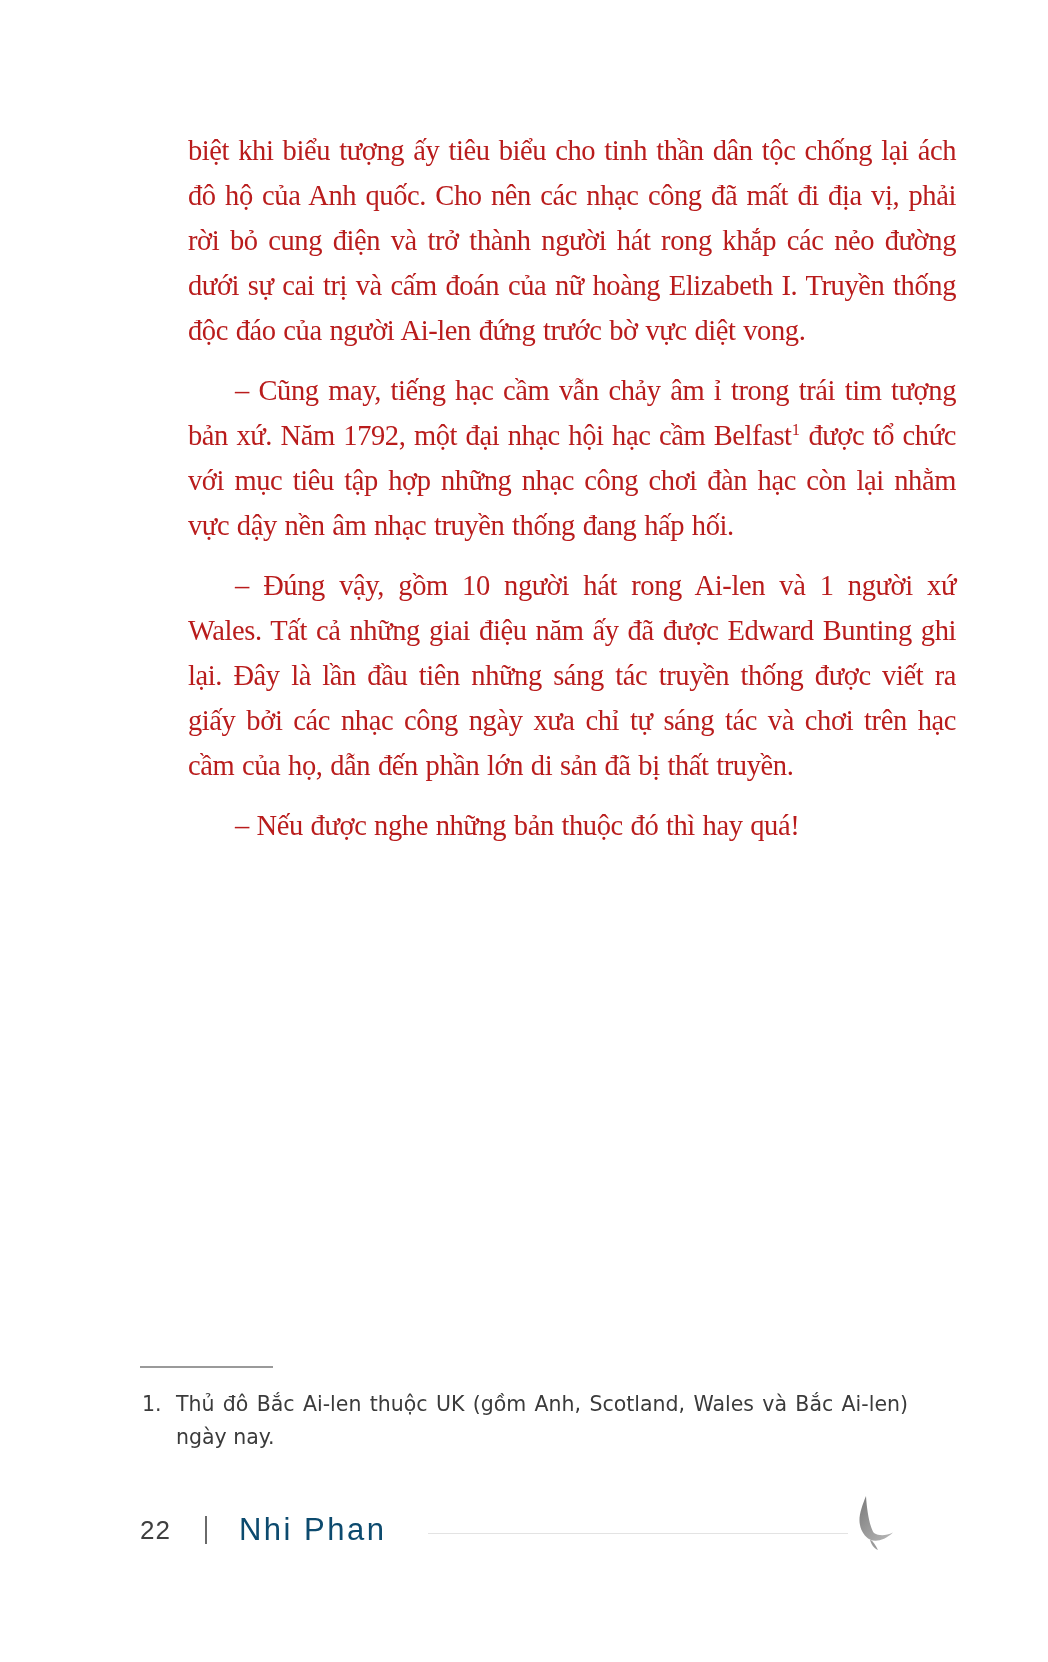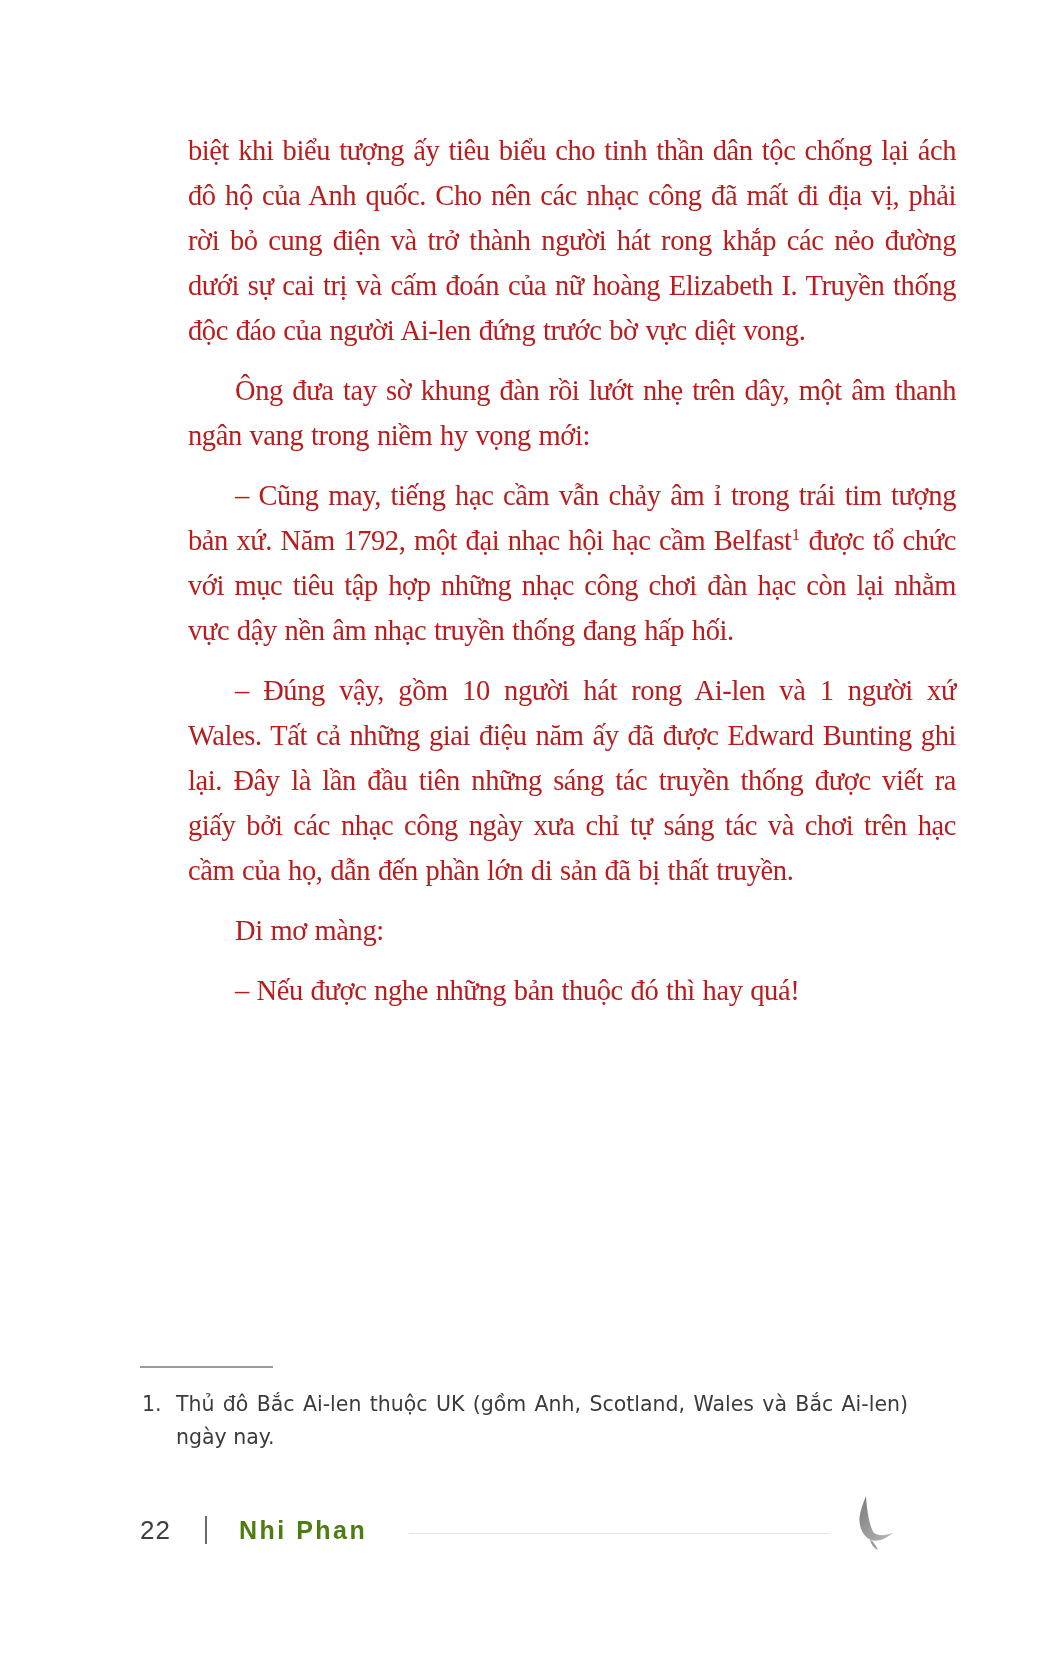--- a/index.html
+++ b/index.html
@@ -82,24 +82,23 @@
     font-size: 26px;
     letter-spacing: 1px;
   }
   .footer-divider {
     width: 2px;
     height: 28px;
     background: #6a6a6a;
     margin: 0 32px 0 34px;
   }
   .author-name {
-    font-size: 25px;
+    font-size: 31px;
     letter-spacing: 2.5px;
-    color: #4d7c0f;
-    font-weight: bold;
+    color: #0c4a6e;
   }
   .footer-rule {
     flex: 0 0 auto;
     width: 420px;
     height: 1px;
     background: #e3e3e3;
     margin-left: 42px;
     margin-top: 6px;
   }
   .bird {
@@ -110,24 +109,22 @@
     height: 56px;
   }
 </style>
 </head>
 <body>
 
 <div class="page">
 
   <div class="text-block">
     <p>biệt khi biểu tượng ấy tiêu biểu cho tinh thần dân tộc chống lại ách đô hộ của Anh quốc. Cho nên các nhạc công đã mất đi địa vị, phải rời bỏ cung điện và trở thành người hát rong khắp các nẻo đường dưới sự cai trị và cấm đoán của nữ hoàng Elizabeth I. Truyền thống độc đáo của người Ai-len đứng trước bờ vực diệt vong.</p>
-    <p class="indent">Ông đưa tay sờ khung đàn rồi lướt nhẹ trên dây, một âm thanh ngân vang trong niềm hy vọng mới:</p>
     <p class="indent"><span>– Cũng may, tiếng hạc cầm vẫn chảy âm ỉ trong trái tim tượng bản xứ. Năm 1792, một đại nhạc hội hạc cầm Belfast</span><sup>1</sup><span> được tổ chức với mục tiêu tập hợp những nhạc công chơi đàn hạc còn lại nhằm vực dậy nền âm nhạc truyền thống đang hấp hối.</span></p>
     <p class="indent">– Đúng vậy, gồm 10 người hát rong Ai-len và 1 người xứ Wales. Tất cả những giai điệu năm ấy đã được Edward Bunting ghi lại. Đây là lần đầu tiên những sáng tác truyền thống được viết ra giấy bởi các nhạc công ngày xưa chỉ tự sáng tác và chơi trên hạc cầm của họ, dẫn đến phần lớn di sản đã bị thất truyền.</p>
-    <p class="indent">Di mơ màng:</p>
     <p class="indent">– Nếu được nghe những bản thuộc đó thì hay quá!</p>
   </div>
 
   <div class="footnote-block">
     <div class="footnote-sep"></div>
     <div class="footnote">
       <span class="marker">1.</span>
       <span>Thủ đô Bắc Ai-len thuộc UK (gồm Anh, Scotland, Wales và Bắc Ai-len) ngày nay.</span>
     </div>
   </div>

